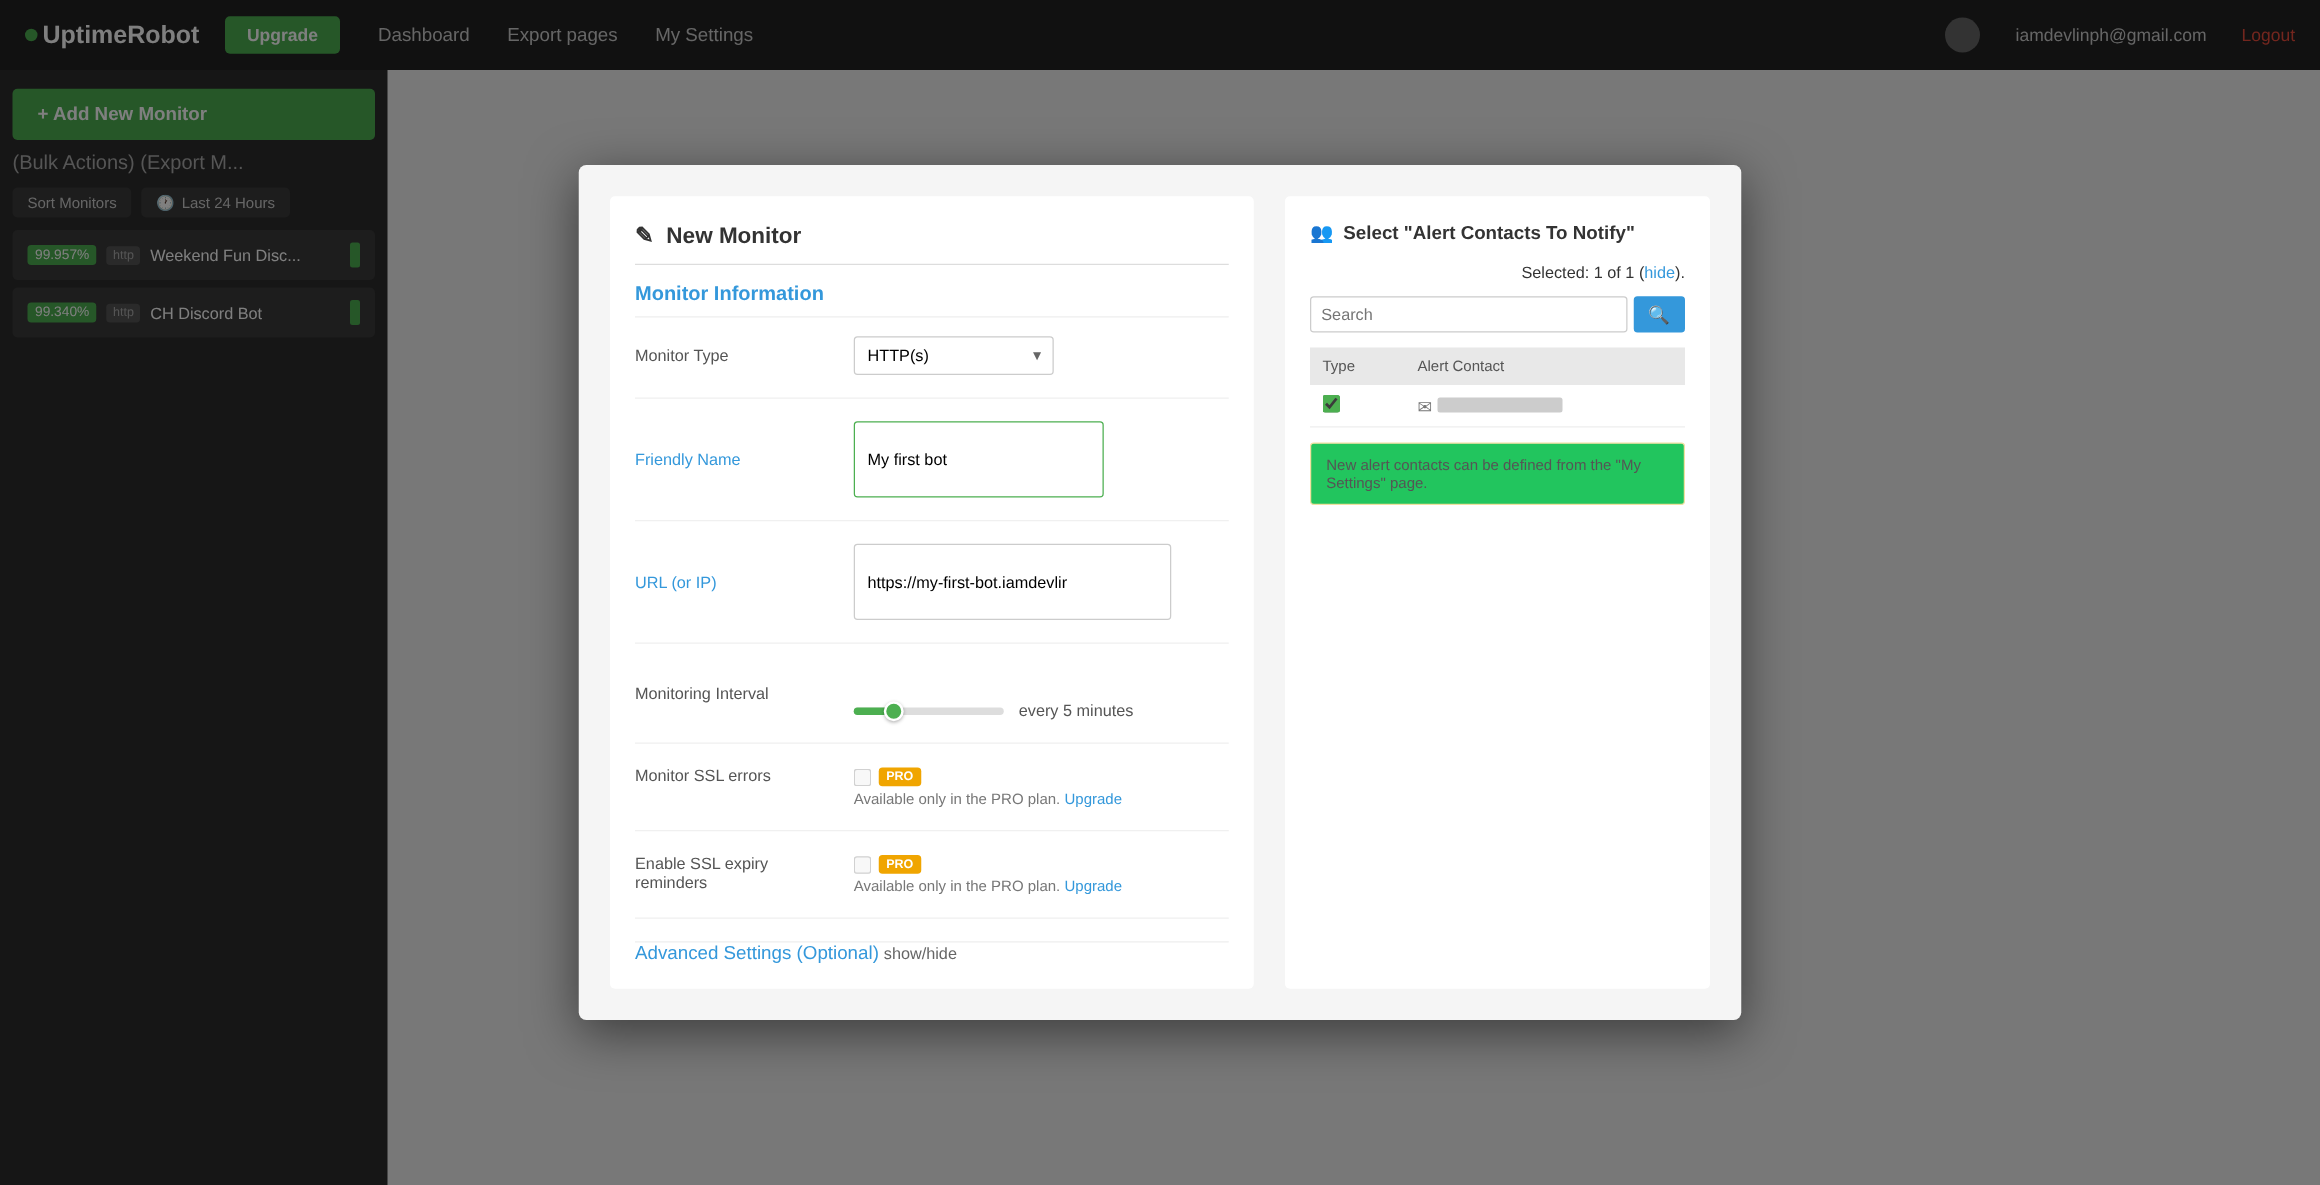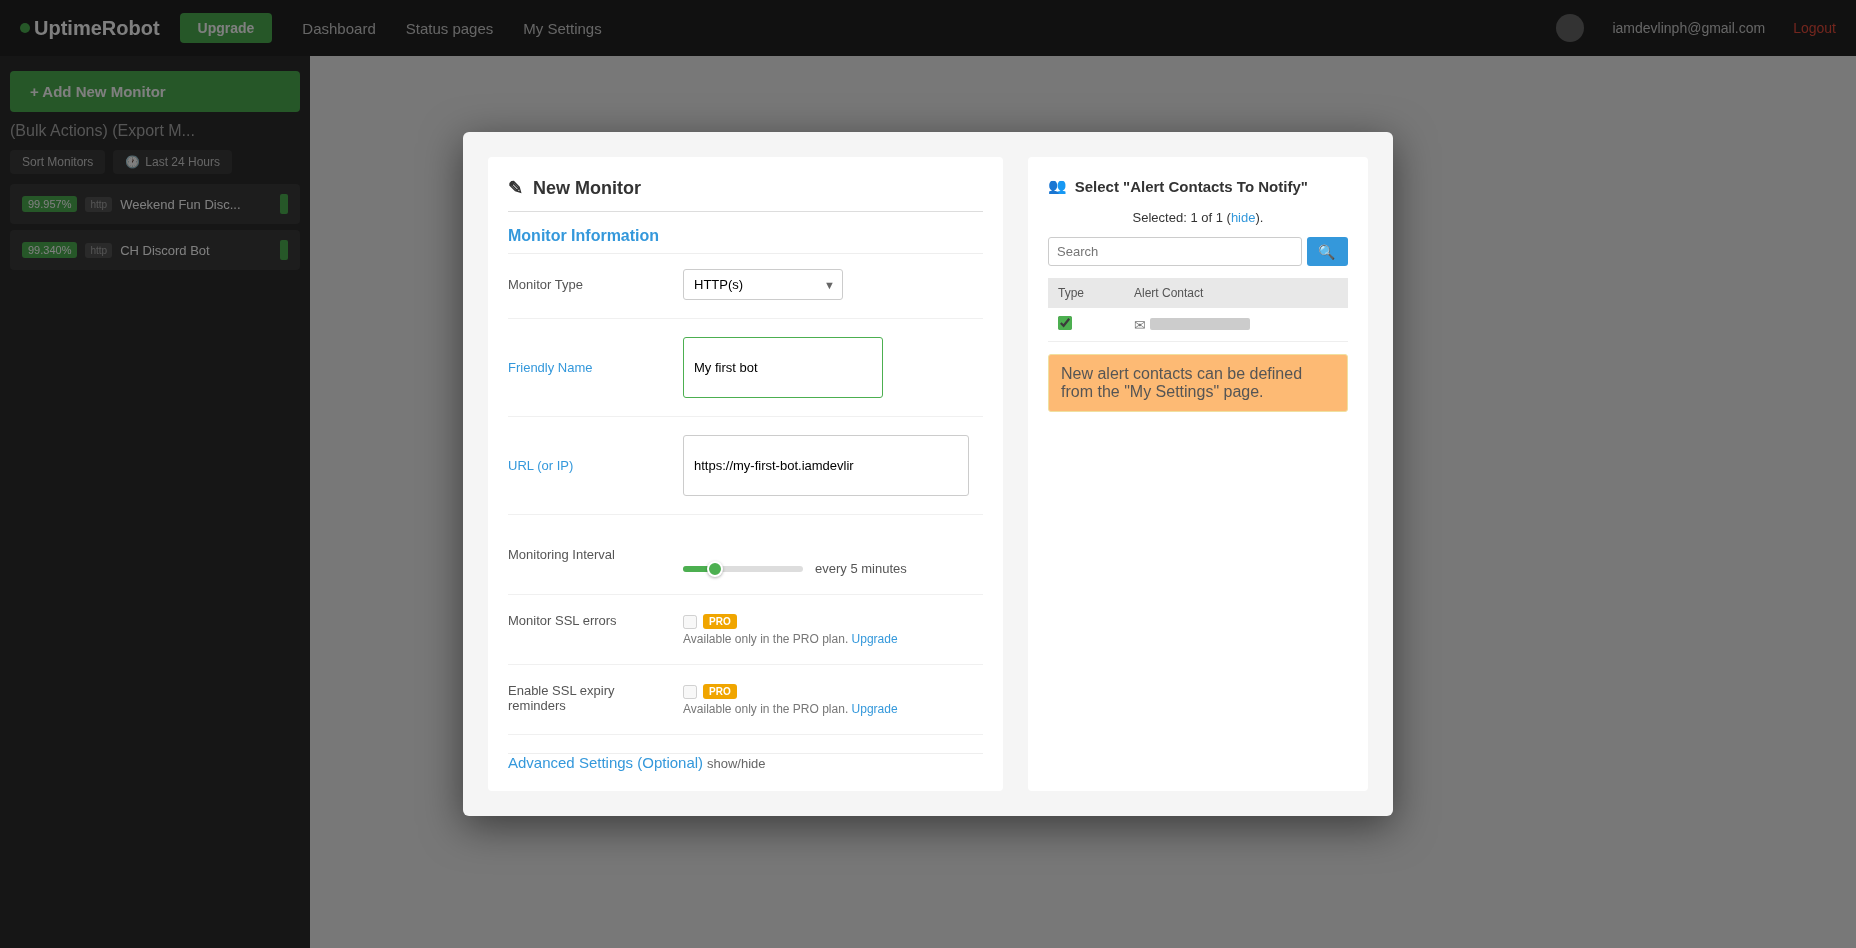--- a/index.html
+++ b/index.html
@@ -261,21 +261,21 @@
       border-radius: 3px;
       padding: 22px 10px;
       font-size: 13px;
       width: 200px;
       outline: none;
     }
     .form-input.active {
       border-color: #4caf50;
     }
     .form-input.url-input {
-      width: 286px;
+      width: 254px;
     }
 
     .select-wrapper {
       position: relative;
       display: inline-block;
     }
     .form-select {
       border: 1px solid #ccc;
       border-radius: 3px;
       padding: 7px 28px 7px 10px;
@@ -393,21 +393,21 @@
       font-weight: bold;
       color: #333;
       display: flex;
       align-items: center;
       gap: 8px;
       margin-bottom: 15px;
     }
     .selected-info {
       display: flex;
       align-items: center;
-      justify-content: center;
+      justify-content: flex-end;
       margin-bottom: 12px;
     }
     .selected-text {
       font-size: 13px;
       color: #333;
     }
     .hide-link {
       color: #3498db;
       text-decoration: none;
       font-size: 13px;
@@ -460,25 +460,25 @@
       font-size: 14px;
     }
     .blurred-email {
       background: #ccc;
       height: 12px;
       width: 100px;
       border-radius: 2px;
       display: inline-block;
     }
     .alert-note {
-      background: #fdba74;
+      background: #22c55e;
       border: 1px solid #f0e0a0;
       border-radius: 3px;
       padding: 10px 12px;
-      font-size: 16px;
+      font-size: 12px;
       color: #555;
     }
 
     
     .modal-footer {
       background: #f5f5f5;
       padding: 15px 25px;
       display: flex;
       justify-content: flex-end;
       gap: 12px;
@@ -508,21 +508,21 @@
 <body>
 
 <nav class="topnav">
   <div class="logo">
     <div class="logo-dot"></div>
     <span>UptimeRobot</span>
   </div>
   <button class="upgrade-btn">Upgrade</button>
   <div class="nav-links">
     <a href="#">Dashboard</a>
-    <a href="#">Status pages</a>
+    <a href="#">Export pages</a>
     <a href="#">My Settings</a>
   </div>
   <div class="nav-user">
     <div class="avatar"></div>
     <span>iamdevlinph@gmail.com</span>
     <a href="#" class="logout-link">Logout</a>
   </div>
 </nav>
 
 <div class="bg-content">

